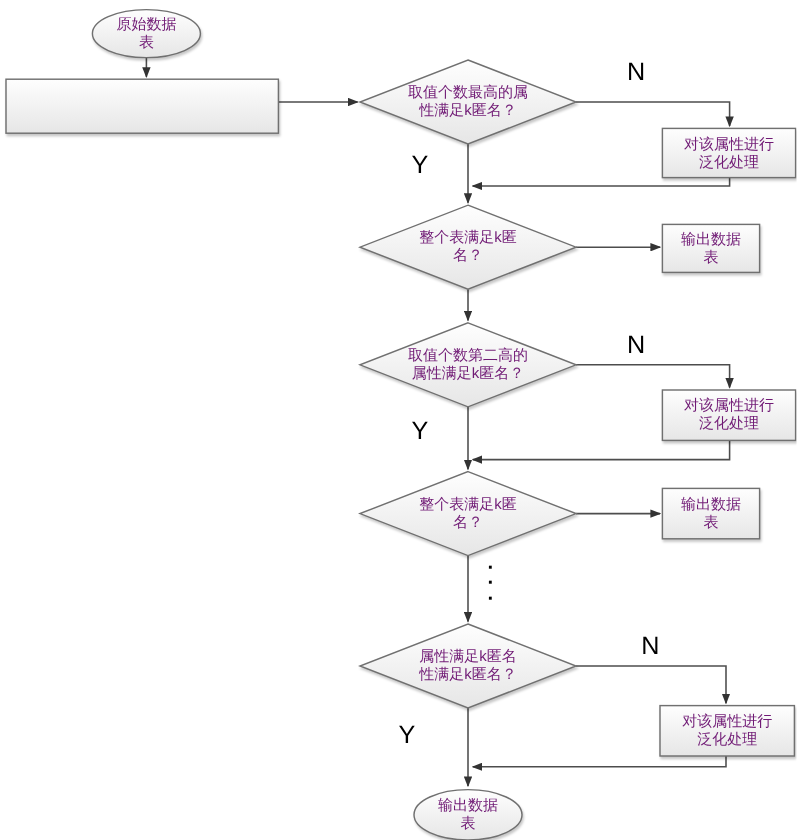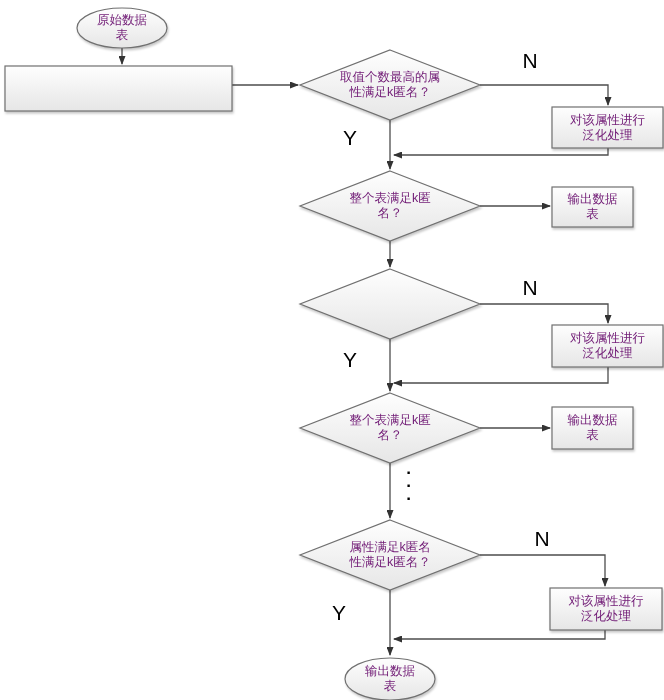--- a/index.html
+++ b/index.html
@@ -107,20 +107,22 @@
   <div class="node-label" style="left:77px; top:8px; width:90px; height:40px;">原始数据
 表</div>
   <div class="node-label" style="left:300px; top:50px; width:180px; height:70px;">取值个数最高的属
 性满足k匿名？</div>
   <div class="node-label" style="left:552px; top:107px; width:111px; height:41px;">对该属性进行
 泛化处理</div>
   <div class="node-label" style="left:300px; top:171px; width:180px; height:70px;">整个表满足k匿
 名？</div>
   <div class="node-label" style="left:552px; top:187px; width:81px; height:40px;">输出数据
 表</div>
+  <div class="node-label" style="left:300px; top:269px; width:180px; height:70px;">取值个数第二高的
+属性满足k匿名？</div>
   <div class="node-label" style="left:552px; top:325px; width:111px; height:42px;">对该属性进行
 泛化处理</div>
   <div class="node-label" style="left:300px; top:393px; width:180px; height:70px;">整个表满足k匿
 名？</div>
   <div class="node-label" style="left:552px; top:407px; width:81px; height:42px;">输出数据
 表</div>
   <div class="node-label" style="left:300px; top:520px; width:180px; height:70px;">属性满足k匿名
 性满足k匿名？</div>
   <div class="node-label" style="left:550px; top:588px; width:112px; height:42px;">对该属性进行
 泛化处理</div>

